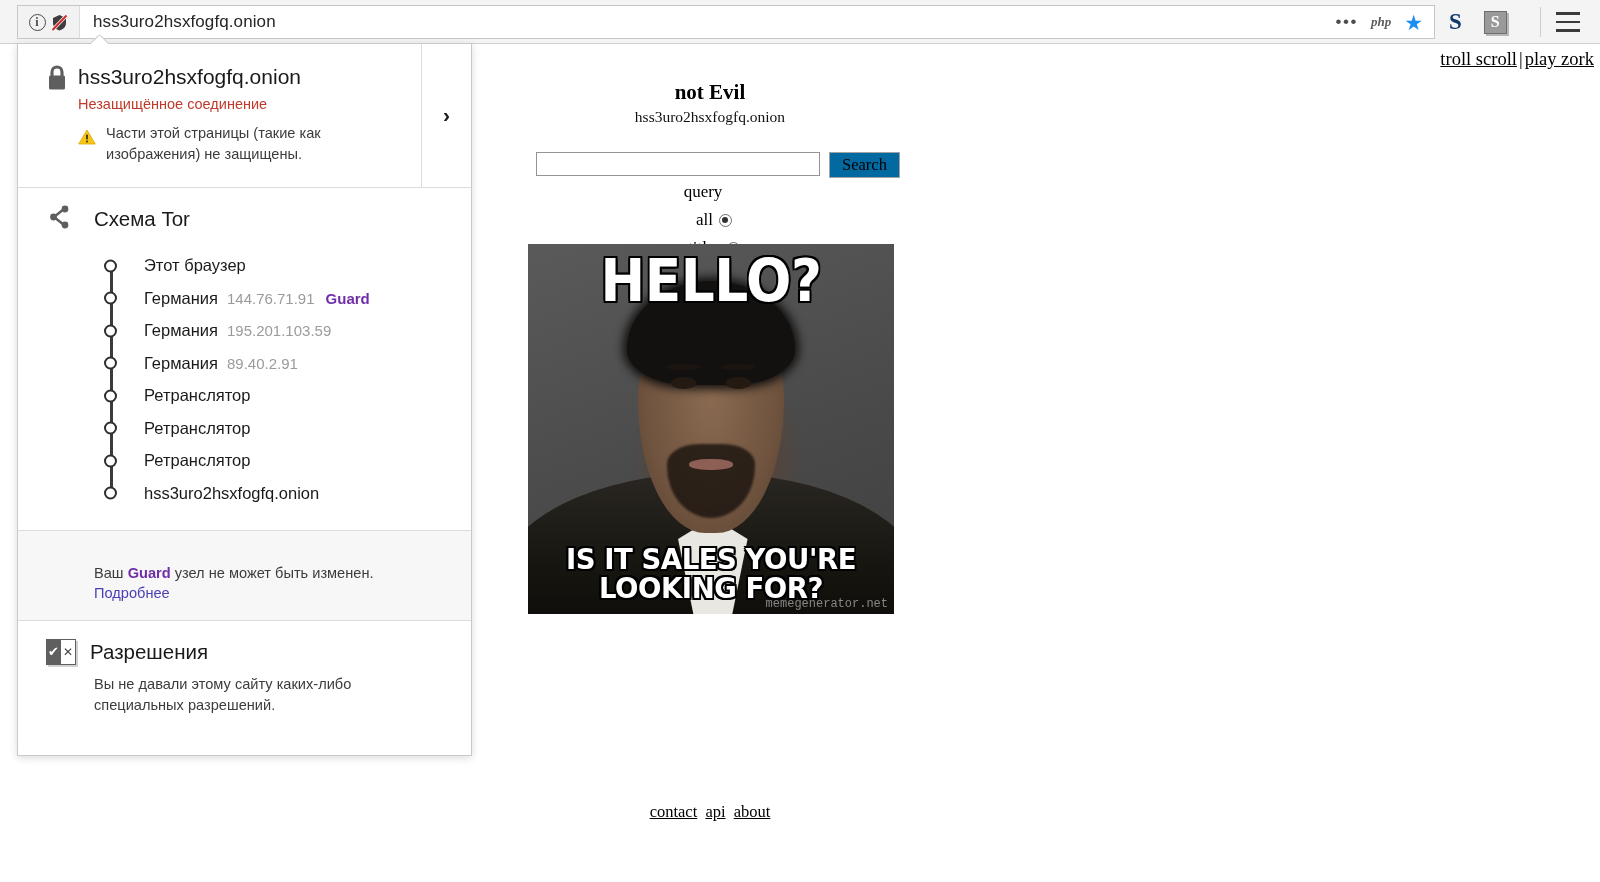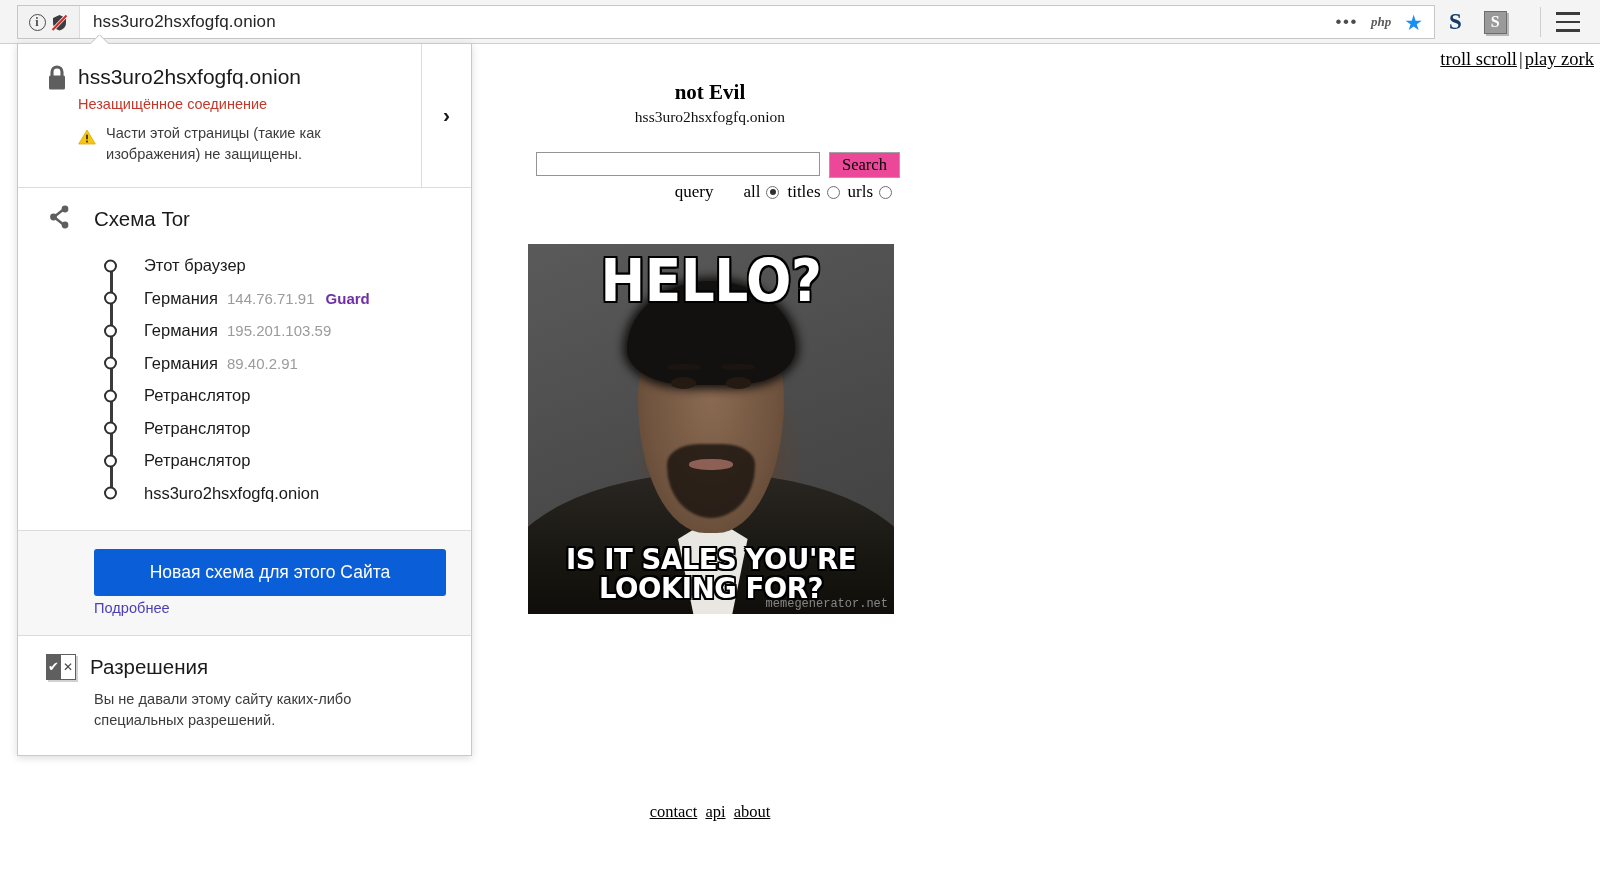--- a/index.html
+++ b/index.html
@@ -248,30 +248,31 @@
   }
   #search-input {
     width: 284px; height: 24px;
     border: 1px solid #949494; background: #fff;
     font-family: "Liberation Sans", sans-serif; font-size: 14px;
     padding: 2px 4px; outline: none;
   }
   #search-button {
     margin-left: 9px;
     height: 26px; padding: 0 12px;
-    background: #ec4899; border: 1px solid #a3a3a3;
+    background: #0369a1; border: 1px solid #a3a3a3;
     font-family: "Liberation Serif", serif; font-size: 16.5px; color: #000;
     cursor: pointer;
   }
   #scope-row {
     position: absolute; left: 536px; top: 138px;
     width: 356px;
     display: flex; align-items: center; justify-content: flex-end;
     font-family: "Liberation Serif", serif; font-size: 17px; color: #000;
     gap: 8px;
+    flex-direction: column;
   }
   #scope-row .query-label { margin-right: 22px; }
   .radio {
     width: 13px; height: 13px; border-radius: 50%;
     border: 1.4px solid #6e6e6e; background: #fff;
     display: inline-block; position: relative;
     vertical-align: middle;
     cursor: pointer;
   }
   .radio.checked::after {
@@ -529,21 +530,21 @@
         <span class="node-label">Ретранслятор</span>
       </div>
       <div class="node">
         <span class="node-dot"></span>
         <span class="node-label">hss3uro2hsxfogfq.onion</span>
       </div>
     </div>
   </div>
 
   <div id="newcircuit-section">
-    <button id="new-circuit-button">Новая схема для этого Сайта</button>
+    <div id="guard-note"><span>Ваш </span><b>Guard</b><span> узел не может быть изменен.</span></div>
     <a id="guard-more">Подробнее</a>
   </div>
 
   <div id="perm-section">
     <div id="perm-head">
       <span id="perm-icon">
         <span class="half-dark">✔</span>
         <span class="half-light">✕</span>
       </span>
       <span id="perm-title">Разрешения</span>

